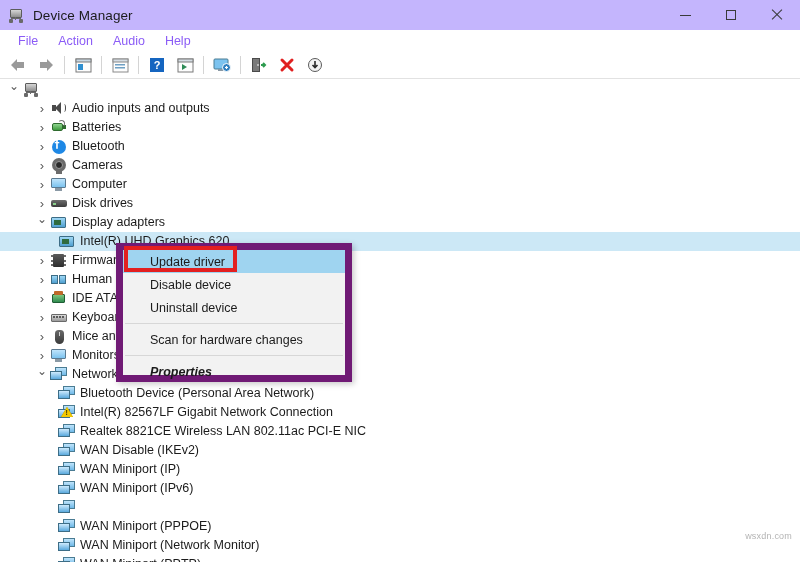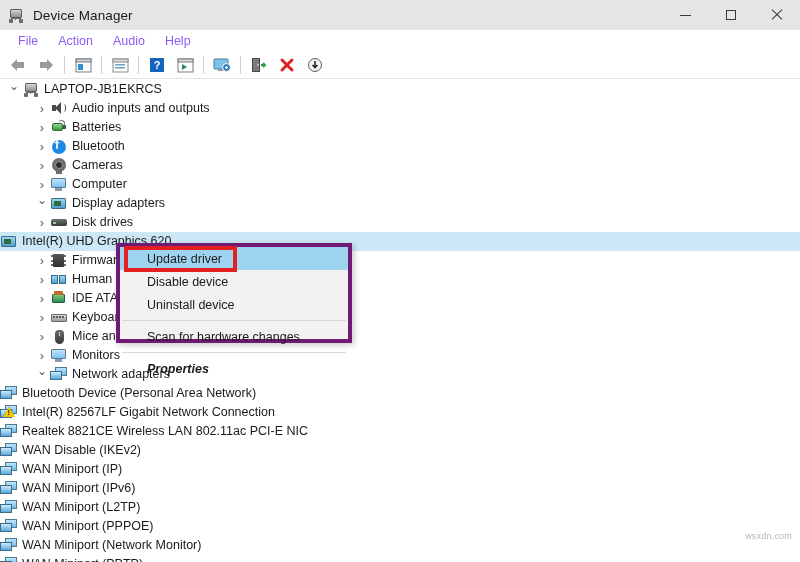--- a/index.html
+++ b/index.html
@@ -15,21 +15,21 @@
     position: relative;
     width: 800px; height: 562px;
     background: #ffffff;
     overflow: hidden;
   }
 
   
   .titlebar {
     position: absolute; top: 0; left: 0;
     width: 800px; height: 30px;
-    background: #e5e5e5;
+    background: #c4b5fd;
     display: flex; align-items: center;
   }
   .title-icon {
     margin-left: 7px; margin-right: 8px;
     width: 18px; height: 18px;
     position: relative; flex: none;
   }
   .title-text {
     font-size: 13.5px; color: #1b1b1b;
     letter-spacing: .1px;
@@ -111,21 +111,21 @@
     font-size: 9px; color: #5a5a5a;
   }
   .chev.exp::before  { content: "\2304"; position: relative; top: -4px; font-size: 12px; }
   .chev.coll::before { content: "\203A"; font-size: 13px; }
   .ico { width: 18px; height: 19px; flex: none; position: relative; margin-right: 4px; }
   .sel-row { background: #cce8f6; }
 
   
   .d0 { padding-left: 6px; }
   .d1 { padding-left: 34px; }
-  .d2 { }
+  .d2 { padding-left: 58px; }
 
   
   .mon-screen {
     position: absolute; left: 1px; top: 3px;
     width: 15px; height: 10px;
     background: linear-gradient(#bfe4fb, #7cc3ef);
     border: 1px solid #5b7a91; border-radius: 1px;
   }
   .mon-stand {
     position: absolute; left: 5px; top: 13px;
@@ -323,23 +323,23 @@
   }
   .root-bar {
     position: absolute; left: 4px; top: 12px;
     width: 10px; height: 1px; background: #6a6a6a;
   }
 
   
   .ctxmenu {
     position: absolute;
     left: 116px; top: 243px;
-    width: 236px; height: 100px;
+    width: 236px; height: 139px;
     background: #f2f2f2;
-    border: 4px solid #701a75;
+    border: 7px solid #701a75;
     box-shadow: 2px 2px 6px rgba(0,0,0,.22);
     z-index: 50;
   }
   .ctx-item {
     height: 23px;
     display: flex; align-items: center;
     padding-left: 27px;
     font-size: 12.5px; color: #1b1b1b;
     white-space: nowrap;
   }
@@ -481,21 +481,20 @@
 
     <div class="row d0">
       <div class="chev exp"></div>
       <div class="ico">
         <div class="root-box"></div>
           <div class="root-stem"></div>
           <div class="root-bar"></div>
         <div class="root-dot1"></div>
           <div class="root-dot2"></div>
       </div>
-      <div class="row-label">LAPTOP-JB1EKRCS</div>
     </div>
 
     <div class="row d1">
       <div class="chev coll"></div>
       <div class="ico">
         <div class="spk-body"></div>
           <div class="spk-cone"></div>
           <div class="spk-wave"></div>
       </div>
       <div class="row-label">Audio inputs and outputs</div>
@@ -533,37 +532,37 @@
     <div class="row d1">
       <div class="chev coll"></div>
       <div class="ico">
         <div class="mon-screen"></div>
           <div class="mon-stand"></div>
       </div>
       <div class="row-label">Computer</div>
     </div>
 
     <div class="row d1">
+      <div class="chev coll"></div>
+      <div class="ico">
+        <div class="disk-body"></div>
+          <div class="disk-led"></div>
+      </div>
+      <div class="row-label">Disk drives</div>
+    </div>
+
+    <div class="row d1">
       <div class="chev exp"></div>
       <div class="ico">
         <div class="gfx-card"></div>
           <div class="gfx-chip"></div>
       </div>
       <div class="row-label">Display adapters</div>
     </div>
 
-    <div class="row d1">
-      <div class="chev coll"></div>
-      <div class="ico">
-        <div class="disk-body"></div>
-          <div class="disk-led"></div>
-      </div>
-      <div class="row-label">Disk drives</div>
-    </div>
-
     <div class="row d2 sel-row">
       <div class="ico">
         <div class="gfx-card"></div>
           <div class="gfx-chip"></div>
       </div>
       <div class="row-label">Intel(R) UHD Graphics 620</div>
     </div>
 
     <div class="row d1">
       <div class="chev coll"></div>
@@ -675,21 +674,20 @@
           <div class="net-front"></div>
       </div>
       <div class="row-label">WAN Miniport (IPv6)</div>
     </div>
 
     <div class="row d2">
       <div class="ico">
         <div class="net-back"></div>
           <div class="net-front"></div>
       </div>
-      <div class="row-label">WAN Miniport (L2TP)</div>
     </div>
 
     <div class="row d2">
       <div class="ico">
         <div class="net-back"></div>
           <div class="net-front"></div>
       </div>
       <div class="row-label">WAN Miniport (PPPOE)</div>
     </div>
 

